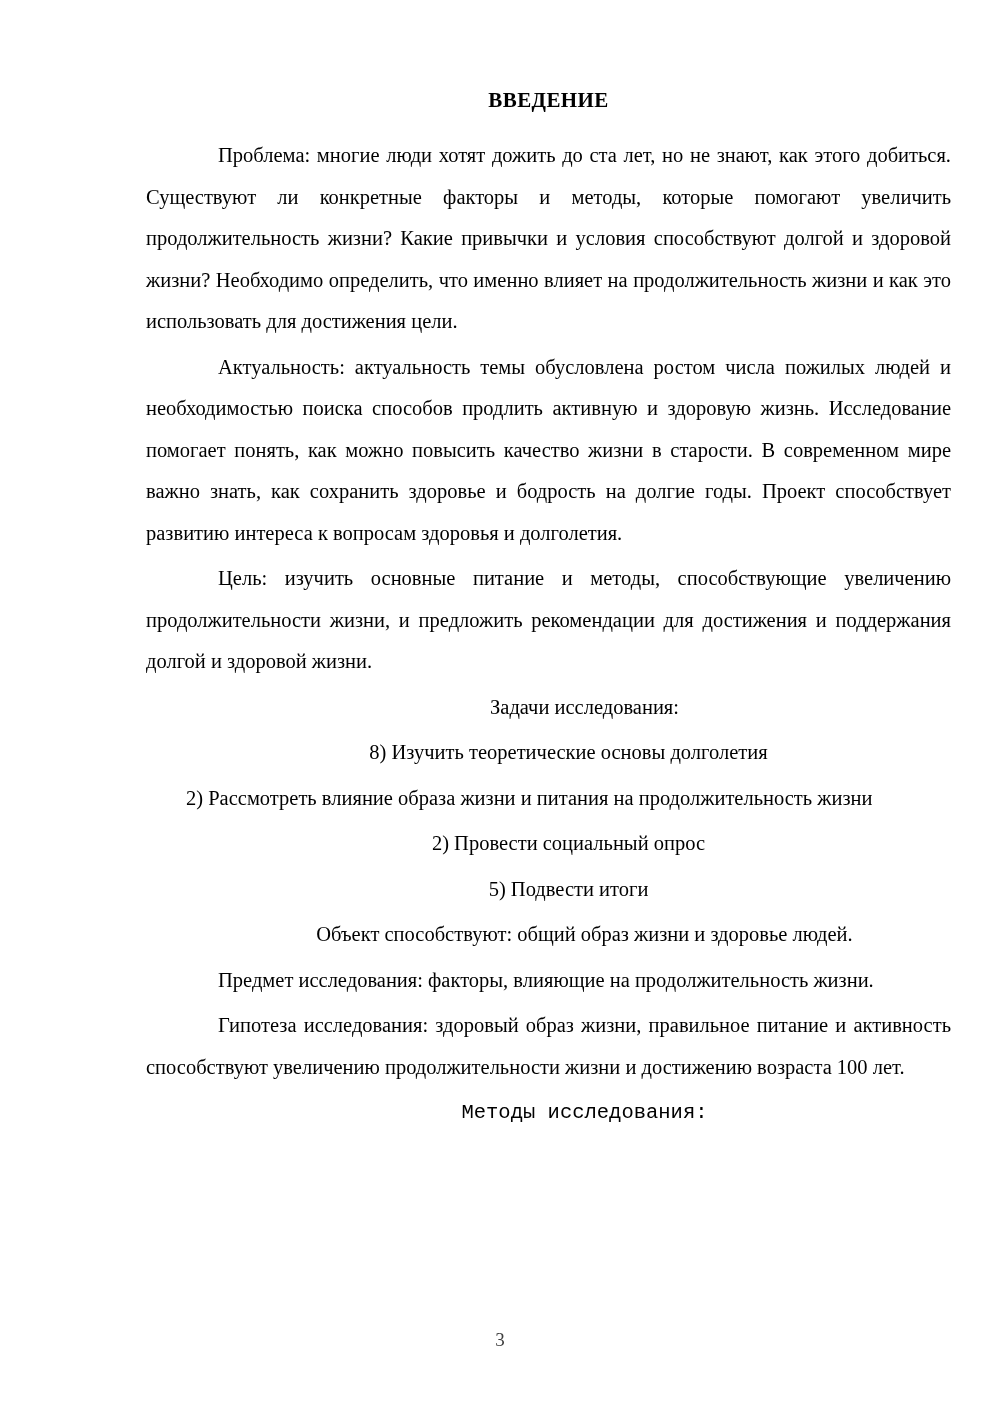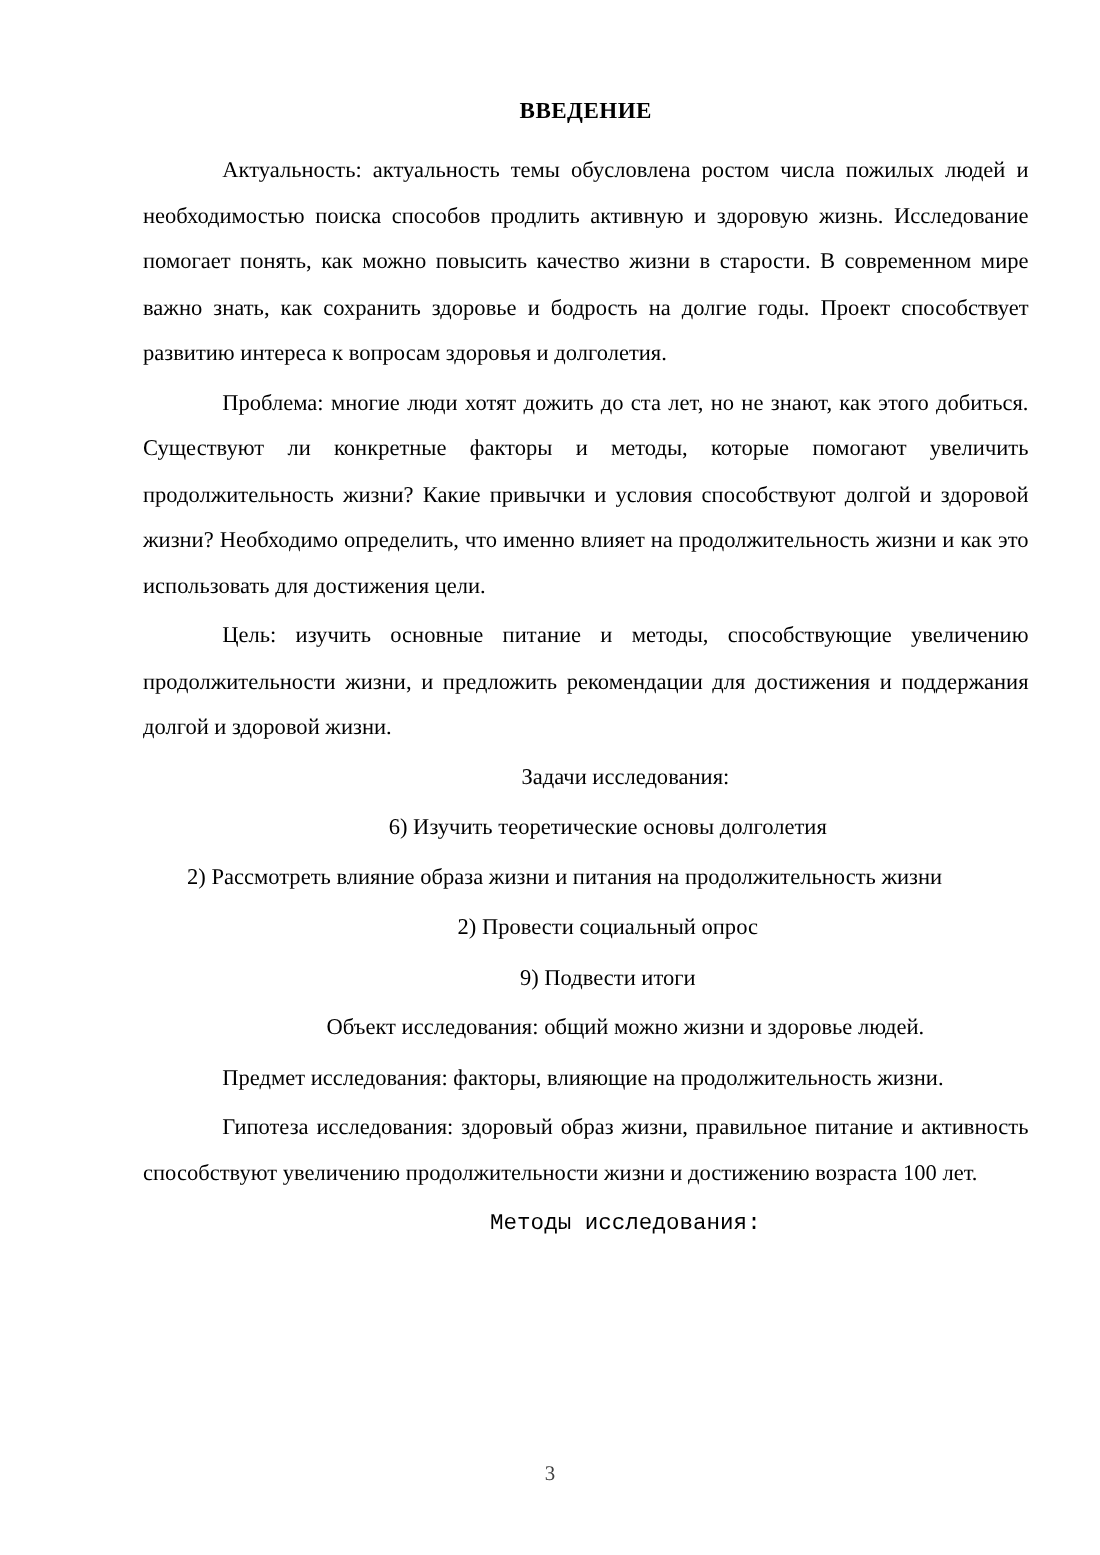--- a/index.html
+++ b/index.html
@@ -15,21 +15,21 @@
   .page {
     position: relative;
     width: 1000px;
     height: 1414px;
     background: #ffffff;
     box-sizing: border-box;
     overflow: hidden;
   }
   .content {
     position: absolute;
-    left: 130px;
+    left: 146px;
     top: 88px;
     width: 805px;
   }
   .doc-title {
     font-size: 21px;
     font-weight: bold;
     text-align: center;
     letter-spacing: 0.4px;
     margin: 0 0 22px 0;
     line-height: 1.2;
@@ -72,38 +72,38 @@
 </style>
 </head>
 <body>
 
 <div class="page">
 
   <div class="content">
 
     <h1 class="doc-title">ВВЕДЕНИЕ</h1>
 
+    <p class="para">Проблема: многие люди хотят дожить до ста лет, но не знают, как этого добиться. Существуют ли конкретные факторы и методы, которые помогают увеличить продолжительность жизни? Какие привычки и условия способствуют долгой и здоровой жизни? Необходимо определить, что именно влияет на продолжительность жизни и как это использовать для достижения цели.</p>
+
     <p class="para">Актуальность: актуальность темы обусловлена ростом числа пожилых людей и необходимостью поиска способов продлить активную и здоровую жизнь. Исследование помогает понять, как можно повысить качество жизни в старости. В современном мире важно знать, как сохранить здоровье и бодрость на долгие годы. Проект способствует развитию интереса к вопросам здоровья и долголетия.</p>
-
-    <p class="para">Проблема: многие люди хотят дожить до ста лет, но не знают, как этого добиться. Существуют ли конкретные факторы и методы, которые помогают увеличить продолжительность жизни? Какие привычки и условия способствуют долгой и здоровой жизни? Необходимо определить, что именно влияет на продолжительность жизни и как это использовать для достижения цели.</p>
 
     <p class="para">Цель: изучить основные питание и методы, способствующие увеличению продолжительности жизни, и предложить рекомендации для достижения и поддержания долгой и здоровой жизни.</p>
 
     <p class="para no-justify">Задачи исследования:</p>
 
-    <p class="list-item no-justify">6) Изучить теоретические основы долголетия</p>
+    <p class="list-item no-justify">8) Изучить теоретические основы долголетия</p>
 
     <p class="list-item">2) Рассмотреть влияние образа жизни и питания на продолжительность жизни</p>
 
 
     <p class="list-item no-justify">2) Провести социальный опрос</p>
 
-    <p class="list-item no-justify">9) Подвести итоги</p>
+    <p class="list-item no-justify">5) Подвести итоги</p>
 
-    <p class="para no-justify">Объект исследования: общий можно жизни и здоровье людей.</p>
+    <p class="para no-justify">Объект способствуют: общий образ жизни и здоровье людей.</p>
 
     <p class="para">Предмет исследования: факторы, влияющие на продолжительность жизни.</p>
 
     <p class="para">Гипотеза исследования: здоровый образ жизни, правильное питание и активность способствуют увеличению продолжительности жизни и достижению возраста 100 лет.</p>
 
     <p class="para no-justify">Методы исследования:</p>
 
   </div>
 
   <div class="page-number">3</div>

